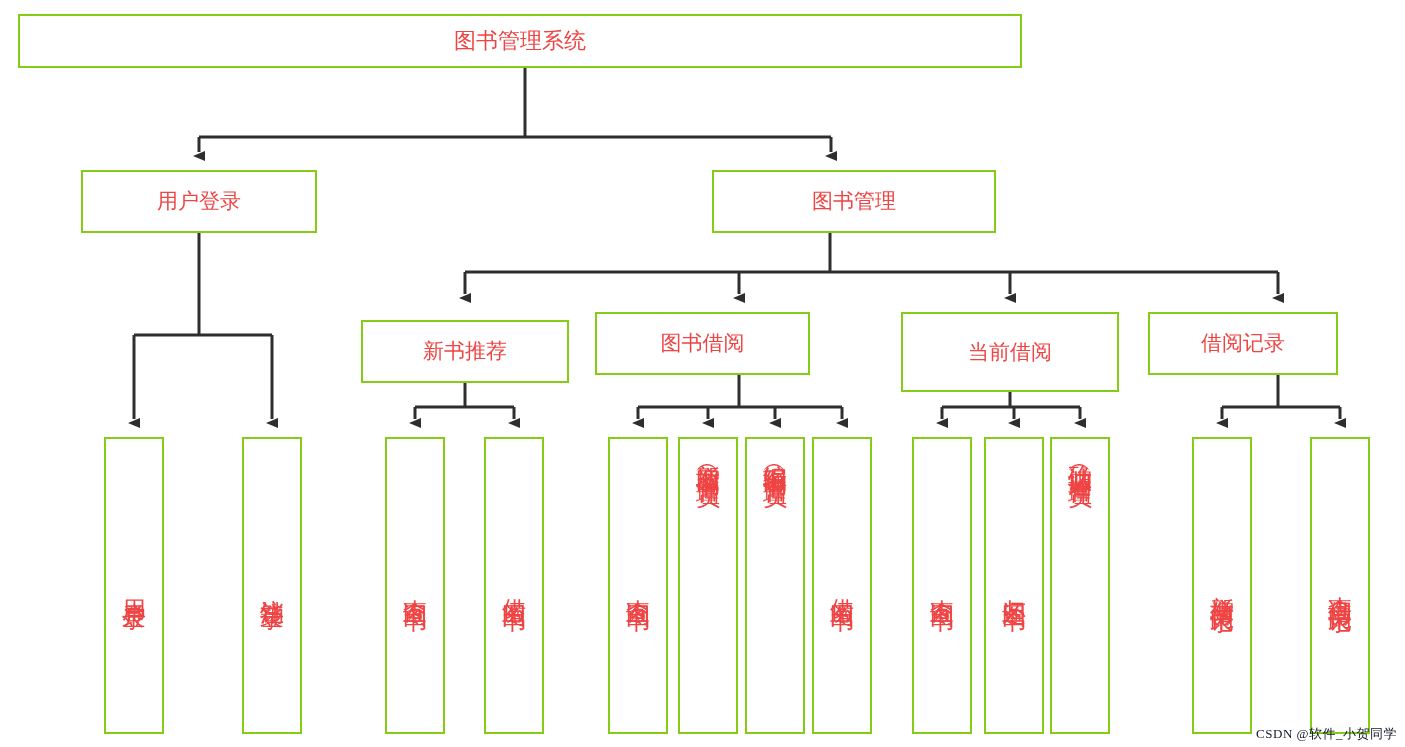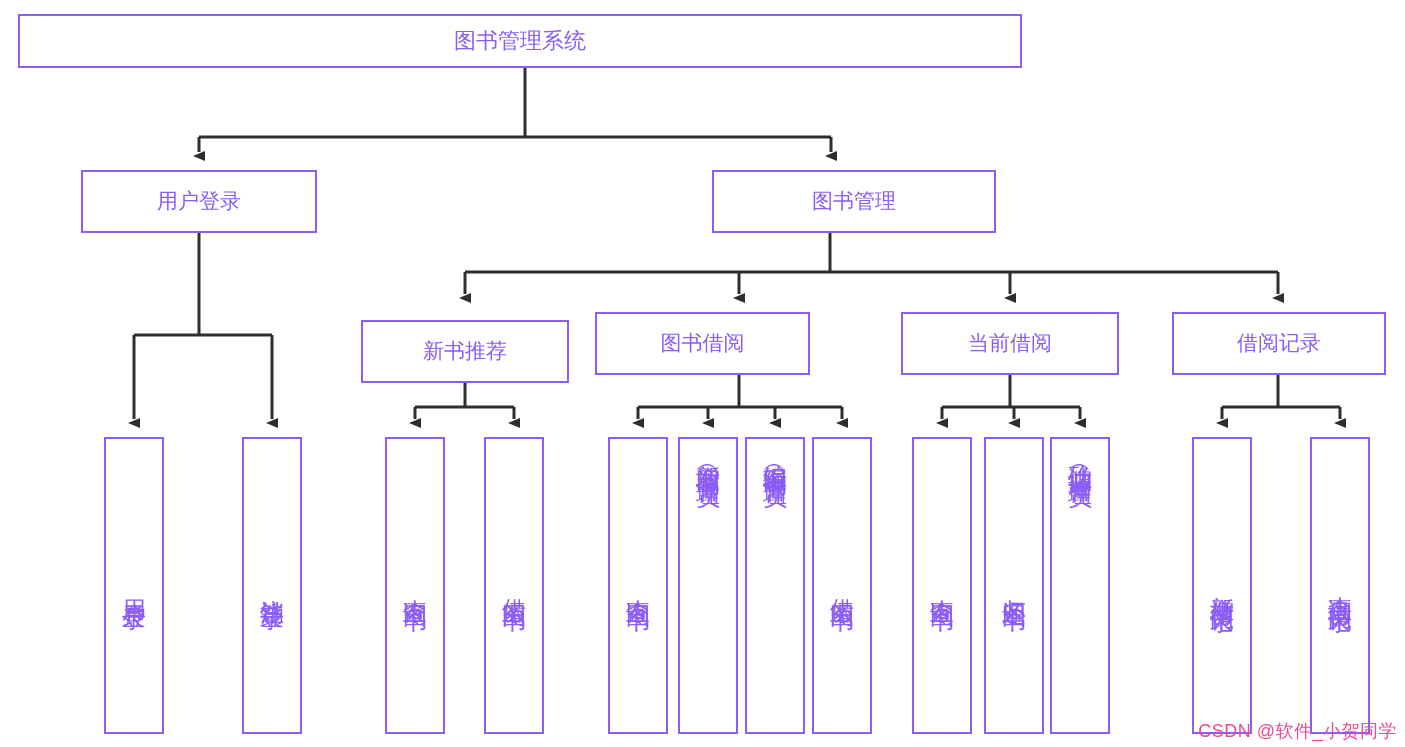--- a/index.html
+++ b/index.html
@@ -8,25 +8,25 @@
     background:#ffffff;
     font-family:"Liberation Sans","DejaVu Sans",sans-serif;
     overflow:hidden;
   }
   #canvas{position:relative;width:1405px;height:747px;}
   svg.links{position:absolute;left:0;top:0;width:1405px;height:747px;pointer-events:none;}
   .node{
     position:absolute;
     box-sizing:border-box;
     background:#ffffff;
-    border:2px solid #8b5cf6;
+    border:2px solid #84cc16;
     display:flex;
     align-items:center;
     justify-content:center;
-    color:#8b5cf6;
+    color:#ef4444;
   }
   .node .label{
     display:block;
     text-align:center;
     line-height:1.15;
     white-space:nowrap;
   }
   .node.horiz .label{font-size:21px;}
   .node.root .label{font-size:22px;}
   .node.vert{align-items:flex-start;padding-top:6px;}
@@ -36,24 +36,25 @@
     font-size:24px;
     letter-spacing:3px;
     line-height:1;
     white-space:nowrap;
   }
   .node.vert.mid{align-items:center;padding-top:0;}
   #watermark{
     position:absolute;
     right:8px;
     bottom:4px;
-    font-size:18px;
-    color:#ec4899;
+    font-size:13px;
+    color:#0f172a;
     white-space:nowrap;
     letter-spacing:0.5px;
+    font-family:Liberation Serif, serif;
   }
 </style>
 </head>
 <body>
 
 <div id="canvas">
 
   <svg class="links" viewBox="0 0 1405 747">
     <defs>
       <marker id="arrow" markerWidth="10" markerHeight="12" refX="1" refY="6" orient="auto" markerUnits="userSpaceOnUse">
@@ -114,24 +115,24 @@
   <div class="node horiz" style="left:712px;top:170px;width:284px;height:63px;">
     <span class="label">图书管理</span>
   </div>
 
   <div class="node horiz" style="left:361px;top:312px;width:208px;height:63px;margin-top:8px;">
     <span class="label">新书推荐</span>
   </div>
   <div class="node horiz" style="left:595px;top:312px;width:215px;height:63px;">
     <span class="label">图书借阅</span>
   </div>
-  <div class="node horiz" style="left:901px;top:312px;width:218px;height:63px;">
+  <div class="node horiz" style="left:901px;top:312px;width:218px;height:80px;">
     <span class="label">当前借阅</span>
   </div>
-  <div class="node horiz" style="left:1172px;top:312px;width:214px;height:63px;">
+  <div class="node horiz" style="left:1148px;top:312px;width:190px;height:63px;">
     <span class="label">借阅记录</span>
   </div>
 
   <div class="node vert mid" style="left:104px;top:437px;width:60px;height:297px;">
     <span class="label">用户登录</span>
   </div>
   <div class="node vert mid" style="left:242px;top:437px;width:60px;height:297px;">
     <span class="label">注销登录</span>
   </div>
 

